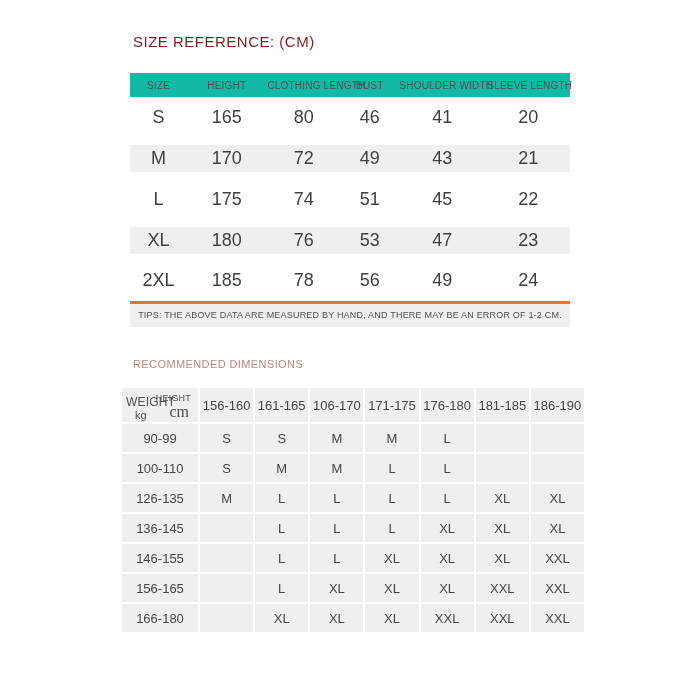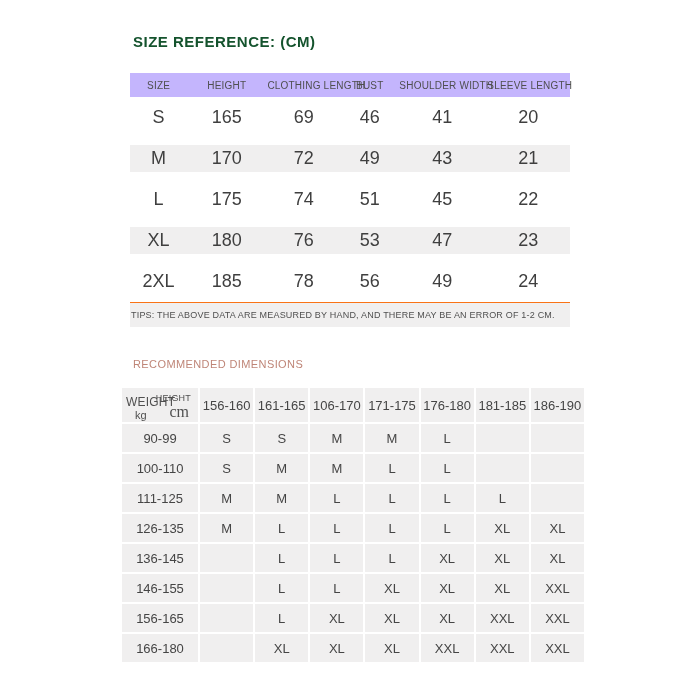--- a/index.html
+++ b/index.html
@@ -10,33 +10,33 @@
     font-family: "Liberation Sans", sans-serif;
     color: #404040;
     overflow: hidden;
   }
   .page { width: 700px; height: 700px; position: relative; }
 
   
   .size-title {
     margin: 33px 18px 0 133px;
     font-size: 15px;
-    font-weight: 700;
+    font-weight: 400;
     letter-spacing: 0.5px;
-    color: #14532d;
+    color: #7f1d1d;
   }
   table.size-ref {
     border-collapse: collapse;
     margin: 23px 0 0 130px;
     width: 440px;
     table-layout: fixed;
     text-align: center;
   }
   table.size-ref thead th {
-    background: #c4b5fd;
+    background: #14b8a6;
     height: 24px;
     font-size: 10px;
     font-weight: 400;
     color: #4f4f4f;
     letter-spacing: 0.2px;
     white-space: nowrap;
     overflow: visible;
   }
   table.size-ref tbody td {
     height: 41px;
@@ -50,26 +50,26 @@
     background-clip: content-box;
   }
   table.size-ref .col-size   { width: 13%; }
   table.size-ref .col-height { width: 18%; }
   table.size-ref .col-cloth  { width: 17%; }
   table.size-ref .col-bust   { width: 13%; }
   table.size-ref .col-shoulder { width: 20%; }
   table.size-ref .col-sleeve { width: 19%; }
   table.size-ref tfoot td {
     background: #f0efef;
-    border-top: 1px solid #f97316;
+    border-top: 3px solid #f97316;
     height: 25px;
     font-size: 9px;
     letter-spacing: 0.2px;
     color: #4f4f4f;
-    text-align: left;
+    text-align: center;
   }
 
   
   .rec-title {
     margin: 31px 0 0 133px;
     font-size: 11px;
     font-weight: 400;
     letter-spacing: 0.4px;
     color: #bf8577;
   }
@@ -136,21 +136,21 @@
         <th class="col-cloth">CLOTHING LENGTH</th>
         <th class="col-bust">BUST</th>
         <th class="col-shoulder">SHOULDER WIDTH</th>
         <th class="col-sleeve">SLEEVE LENGTH</th>
       </tr>
     </thead>
     <tbody>
         <tr>
           <td>S</td>
           <td>165</td>
-          <td>69</td>
+          <td>80</td>
           <td>46</td>
           <td>41</td>
           <td>20</td>
         </tr>
         <tr class="shaded">
           <td>M</td>
           <td>170</td>
           <td>72</td>
           <td>49</td>
           <td>43</td>
@@ -223,30 +223,20 @@
           <td>100-110</td>
           <td>S</td>
           <td>M</td>
           <td>M</td>
           <td>L</td>
           <td>L</td>
           <td></td>
           <td></td>
         </tr>
         <tr>
-          <td>111-125</td>
-          <td>M</td>
-          <td>M</td>
-          <td>L</td>
-          <td>L</td>
-          <td>L</td>
-          <td>L</td>
-          <td></td>
-        </tr>
-        <tr>
           <td>126-135</td>
           <td>M</td>
           <td>L</td>
           <td>L</td>
           <td>L</td>
           <td>L</td>
           <td>XL</td>
           <td>XL</td>
         </tr>
         <tr>

